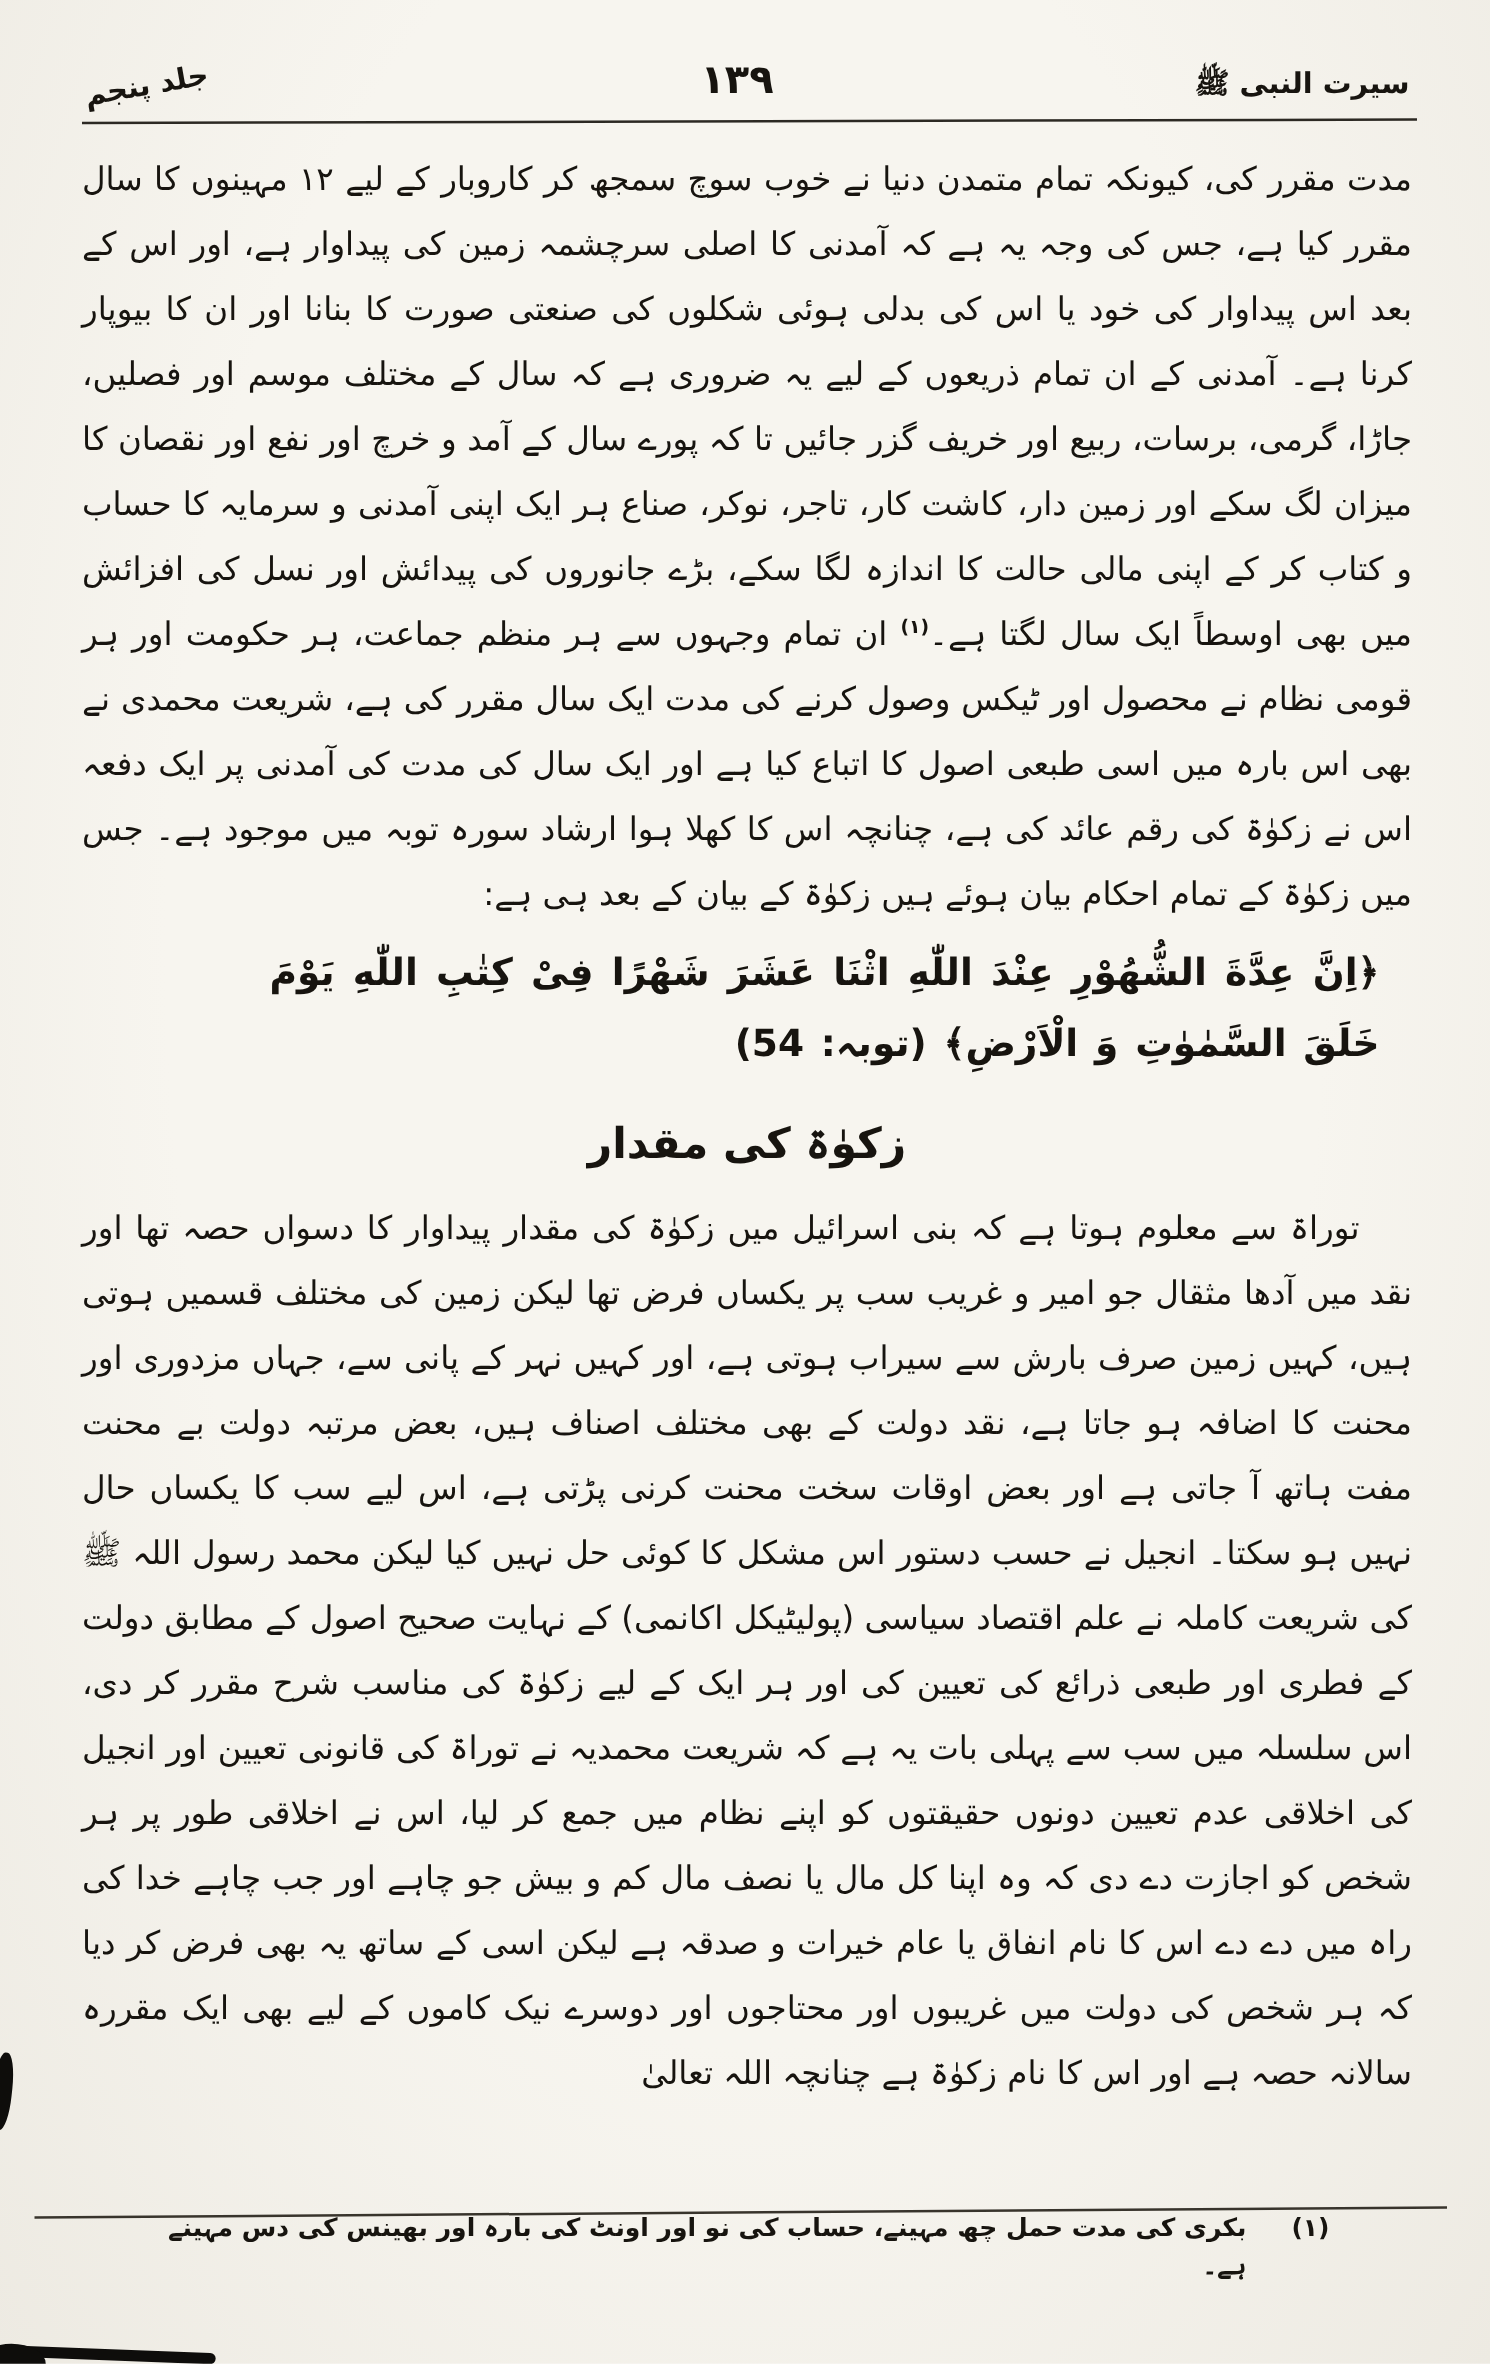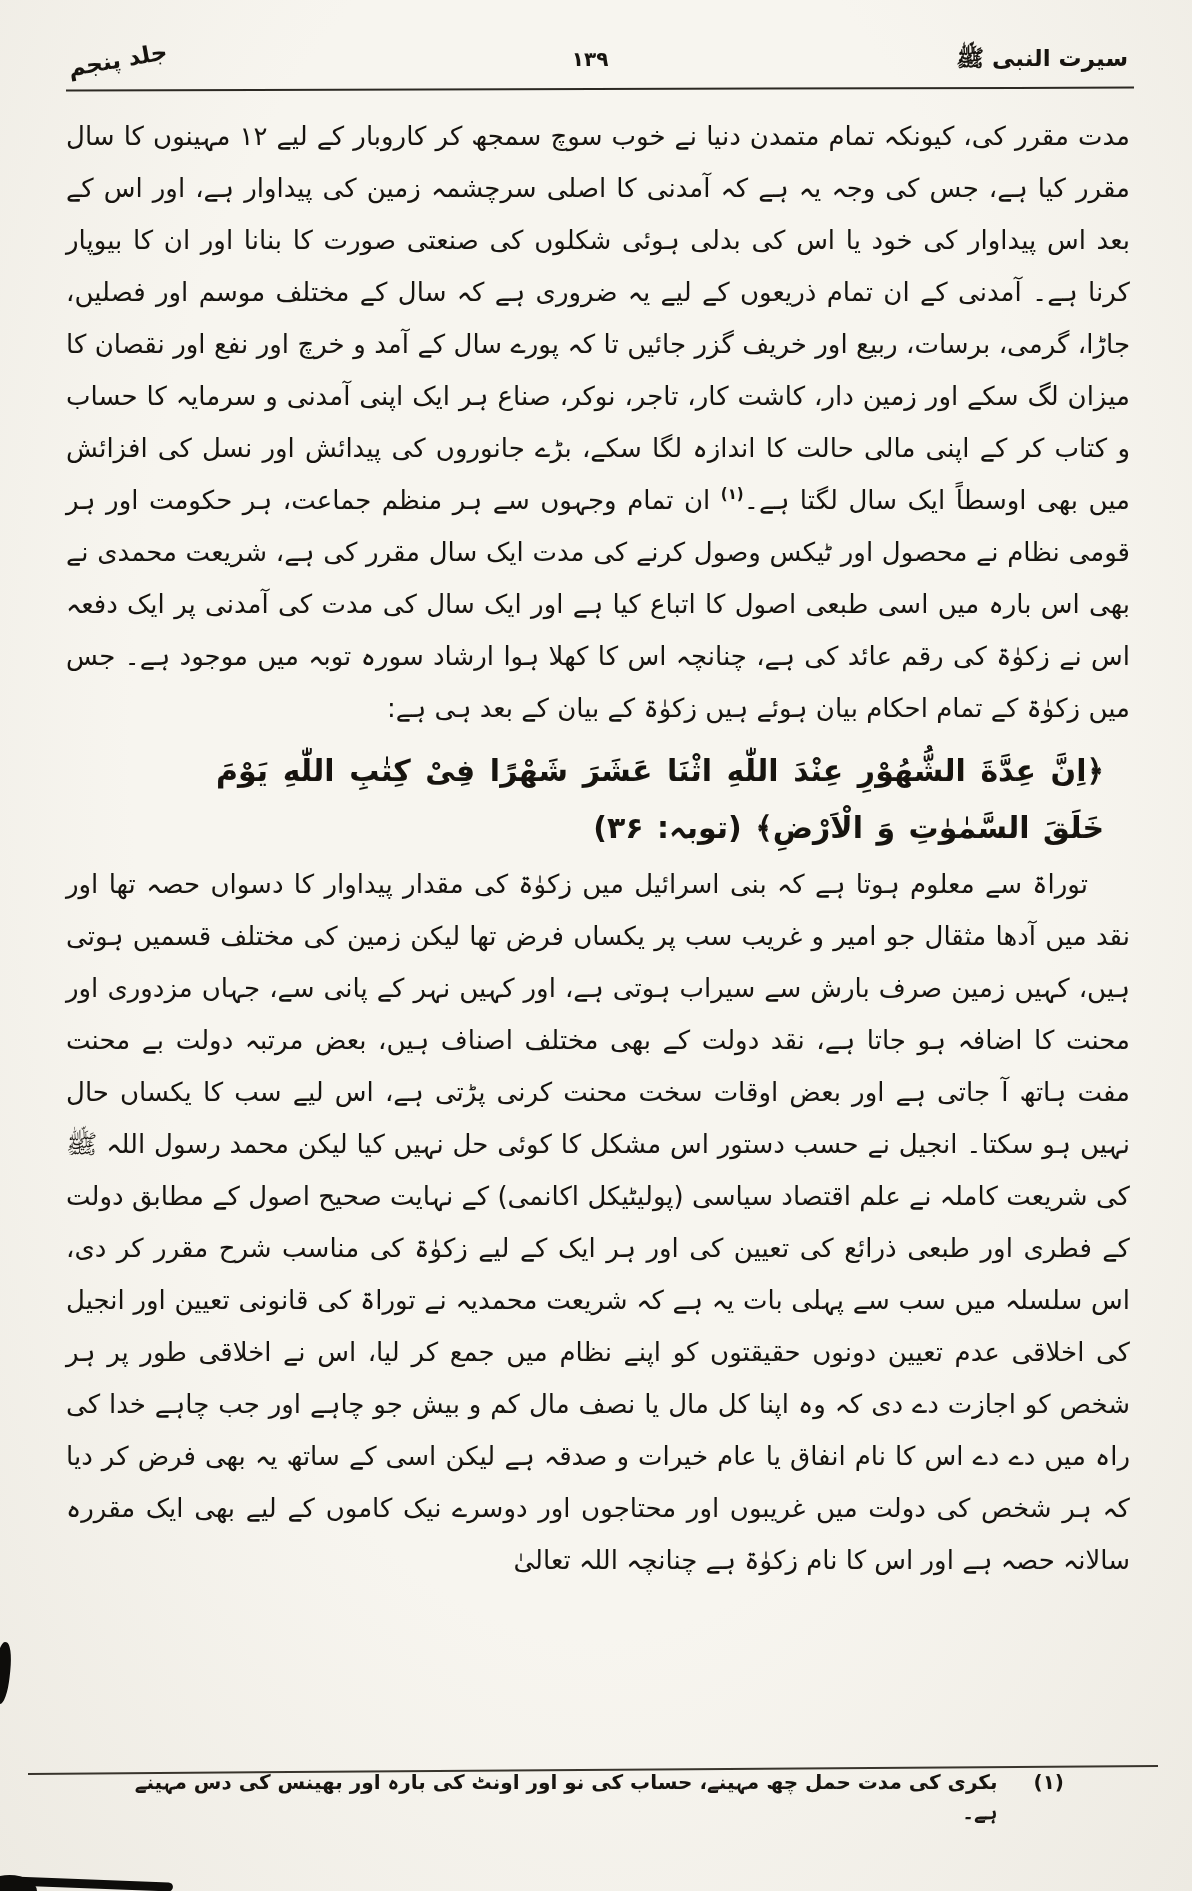--- a/index.html
+++ b/index.html
@@ -12,21 +12,21 @@
     font-family: "DejaVu Sans", sans-serif;
     direction: rtl;
   }
   .page { position: relative; height: 100%; padding: 44px 62px 0 66px; }
 
   .page-header {
     display: flex; justify-content: space-between; align-items: baseline;
     font-size: 23px; font-weight: 700; padding: 0 2px;
   }
   .h-book-title { letter-spacing: 0.5px; }
-  .h-page-number { font-size: 20px; letter-spacing: 3px; transform: translateX(28px); }
+  .h-page-number { font-size: 32px; letter-spacing: 3px; transform: translateX(28px); }
   .h-volume { font-size: 23px; transform: rotate(-10deg); transform-origin: 60% 60%; }
 
   .header-rule {
     border-top: 2.5px solid #2c2923;
     margin: 10px -4px 20px 0;
     transform: rotate(-0.15deg);
   }
 
   .body-text { font-size: 26px; line-height: 52px; text-align: justify; }
   .fn-ref { font-size: 15px; vertical-align: super; line-height: 0; font-weight: 700; }
@@ -67,23 +67,24 @@
   <header class="page-header">
     <span class="h-book-title">سیرت النبی ﷺ</span>
     <span class="h-page-number">۱۳۹</span>
     <span class="h-volume">جلد پنجم</span>
   </header>
 
   <div class="header-rule"></div>
 
   <p class="body-text"><span>مدت مقرر کی، کیونکہ تمام متمدن دنیا نے خوب سوچ سمجھ کر کاروبار کے لیے ۱۲ مہینوں کا سال مقرر کیا ہے، جس کی وجہ یہ ہے کہ آمدنی کا اصلی سرچشمہ زمین کی پیداوار ہے، اور اس کے بعد اس پیداوار کی خود یا اس کی بدلی ہوئی شکلوں کی صنعتی صورت کا بنانا اور ان کا بیوپار کرنا ہے۔ آمدنی کے ان تمام ذریعوں کے لیے یہ ضروری ہے کہ سال کے مختلف موسم اور فصلیں، جاڑا، گرمی، برسات، ربیع اور خریف گزر جائیں تا کہ پورے سال کے آمد و خرچ اور نفع اور نقصان کا میزان لگ سکے اور زمین دار، کاشت کار، تاجر، نوکر، صناع ہر ایک اپنی آمدنی و سرمایہ کا حساب و کتاب کر کے اپنی مالی حالت کا اندازہ لگا سکے، بڑے جانوروں کی پیدائش اور نسل کی افزائش میں بھی اوسطاً ایک سال لگتا ہے۔</span><sup class="fn-ref">(۱)</sup> <span>ان تمام وجہوں سے ہر منظم جماعت، ہر حکومت اور ہر قومی نظام نے محصول اور ٹیکس وصول کرنے کی مدت ایک سال مقرر کی ہے، شریعت محمدی نے بھی اس بارہ میں اسی طبعی اصول کا اتباع کیا ہے اور ایک سال کی مدت کی آمدنی پر ایک دفعہ اس نے زکوٰۃ کی رقم عائد کی ہے، چنانچہ اس کا کھلا ہوا ارشاد سورہ توبہ میں موجود ہے۔ جس میں زکوٰۃ کے تمام احکام بیان ہوئے ہیں زکوٰۃ کے بیان کے بعد ہی ہے:</span></p>
 
-  <div class="verse">﴿اِنَّ عِدَّةَ الشُّهُوْرِ عِنْدَ اللّٰهِ اثْنَا عَشَرَ شَهْرًا فِیْ کِتٰبِ اللّٰهِ یَوْمَ خَلَقَ السَّمٰوٰتِ وَ الْاَرْضِ﴾ (توبہ: ۳۶)</div>
+  <div class="verse">﴿اِنَّ عِدَّةَ الشُّهُوْرِ عِنْدَ اللّٰهِ اثْنَا عَشَرَ شَهْرًا فِیْ کِتٰبِ اللّٰهِ یَوْمَ خَلَقَ السَّمٰوٰتِ وَ الْاَرْضِ﴾ (توبہ: 54)</div>
 
 
+  <h2 class="section-heading">زکوٰۃ کی مقدار</h2>
 
   <p class="body-text para-indent">توراۃ سے معلوم ہوتا ہے کہ بنی اسرائیل میں زکوٰۃ کی مقدار پیداوار کا دسواں حصہ تھا اور نقد میں آدھا مثقال جو امیر و غریب سب پر یکساں فرض تھا لیکن زمین کی مختلف قسمیں ہوتی ہیں، کہیں زمین صرف بارش سے سیراب ہوتی ہے، اور کہیں نہر کے پانی سے، جہاں مزدوری اور محنت کا اضافہ ہو جاتا ہے، نقد دولت کے بھی مختلف اصناف ہیں، بعض مرتبہ دولت بے محنت مفت ہاتھ آ جاتی ہے اور بعض اوقات سخت محنت کرنی پڑتی ہے، اس لیے سب کا یکساں حال نہیں ہو سکتا۔ انجیل نے حسب دستور اس مشکل کا کوئی حل نہیں کیا لیکن محمد رسول اللہ ﷺ کی شریعت کاملہ نے علم اقتصاد سیاسی (پولیٹیکل اکانمی) کے نہایت صحیح اصول کے مطابق دولت کے فطری اور طبعی ذرائع کی تعیین کی اور ہر ایک کے لیے زکوٰۃ کی مناسب شرح مقرر کر دی، اس سلسلہ میں سب سے پہلی بات یہ ہے کہ شریعت محمدیہ نے توراۃ کی قانونی تعیین اور انجیل کی اخلاقی عدم تعیین دونوں حقیقتوں کو اپنے نظام میں جمع کر لیا، اس نے اخلاقی طور پر ہر شخص کو اجازت دے دی کہ وہ اپنا کل مال یا نصف مال کم و بیش جو چاہے اور جب چاہے خدا کی راہ میں دے دے اس کا نام انفاق یا عام خیرات و صدقہ ہے لیکن اسی کے ساتھ یہ بھی فرض کر دیا کہ ہر شخص کی دولت میں غریبوں اور محتاجوں اور دوسرے نیک کاموں کے لیے بھی ایک مقررہ سالانہ حصہ ہے اور اس کا نام زکوٰۃ ہے چنانچہ اللہ تعالیٰ</p>
 
   <div class="footnote-rule"></div>
 
   <div class="footnote">
     <span>(۱)</span>
     <span>بکری کی مدت حمل چھ مہینے، حساب کی نو اور اونٹ کی بارہ اور بھینس کی دس مہینے ہے۔</span>
   </div>
 

